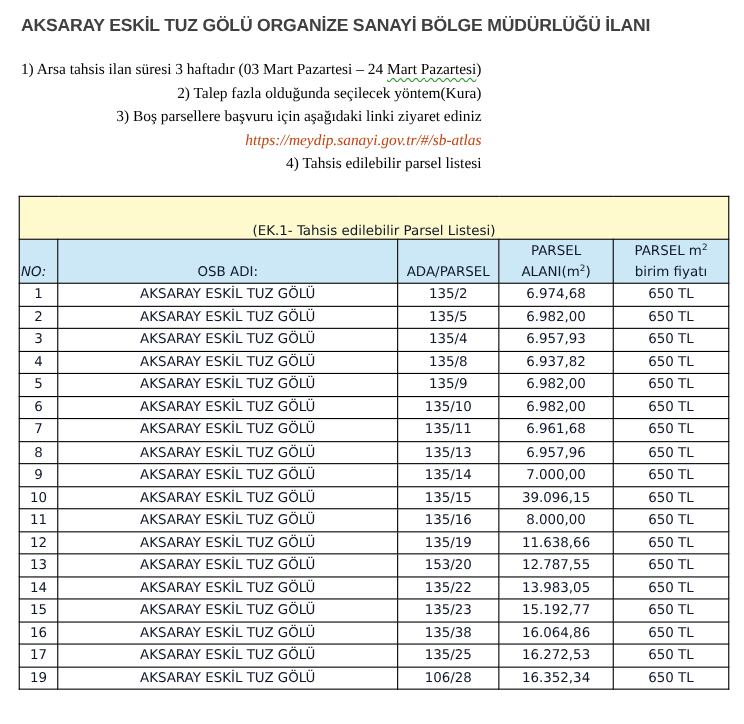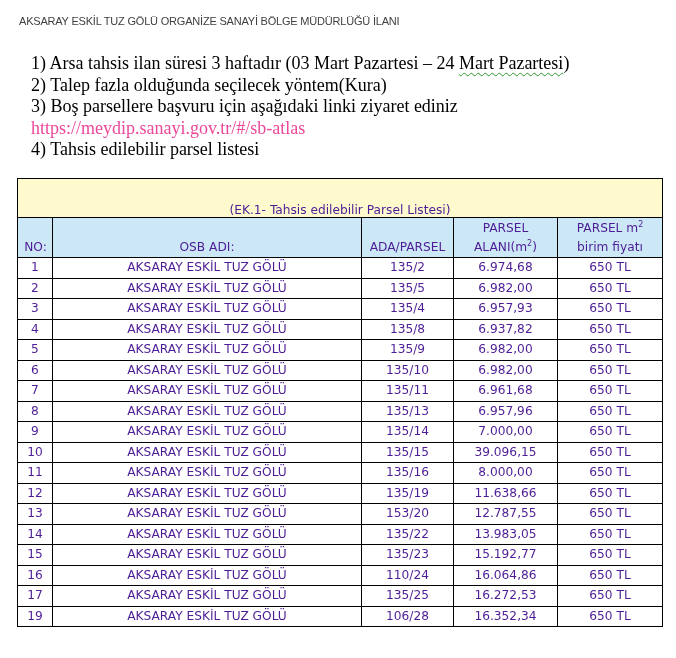--- a/index.html
+++ b/index.html
@@ -1,45 +1,46 @@
 <!DOCTYPE html>
 <html><head>
 <meta charset="utf-8">
 <style>
   html, body { margin: 0; padding: 0; background: #ffffff; }
   body { width: 676px; height: 658px; position: relative; overflow: hidden; }
   .title {
     position: absolute; left: 19px; top: 15px;
-    font-family: "Liberation Sans", sans-serif; font-weight: normal;
-    font-size: 11px; color: #404040; letter-spacing: -0.2px; white-space: nowrap;
+    font-family: "Liberation Sans", sans-serif; font-weight: bold;
+    font-size: 16px; color: #404040; letter-spacing: -0.2px; white-space: nowrap;
   }
   .body-lines {
-    position: absolute; left: 31px; top: 53px;
-    font-family: "Liberation Serif", serif; font-size: 18px; color: #000;
+    position: absolute; left: 19px; top: 53px;
+    font-family: "Liberation Serif", serif; font-size: 14px; color: #000;
     line-height: 21.6px;
+    text-align: right;
   }
   .body-lines div { white-space: nowrap; }
-  .link { color: #ec4899; text-decoration: none; }
+  .link { color: #c2410c; text-decoration: none; font-style: italic; }
   .squiggle { text-decoration: underline wavy #2e9b2e; text-decoration-thickness: 1px; text-underline-offset: 3px; }
   table.parcels {
     position: absolute; left: 17px; top: 178px;
     border-collapse: collapse; table-layout: fixed;
-    font-family: "DejaVu Sans", sans-serif; font-size: 12.2px; color: #4c1d95;
+    font-family: "DejaVu Sans", sans-serif; font-size: 12.2px; color: #0f172a;
   }
   table.parcels td, table.parcels th {
     border: 1px solid #000; padding: 0; text-align: center; overflow: hidden; white-space: nowrap;
   }
   .caption-row td {
     background: #fffacd; height: 38px; vertical-align: bottom; font-weight: normal;
     border-bottom: 1px solid #000; padding-bottom: 1px; border-right: none;
   }
   .head-row th {
     background: #cce8f7; height: 39px; vertical-align: bottom; font-weight: normal; line-height: 19px;
   }
-  .head-row th.no-col { text-align: center; padding-left: 1px; }
+  .head-row th.no-col { text-align: left; padding-left: 1px; font-style: italic; }
   tbody tr td { height: 19.5px; line-height: 19px; }
   sup { font-size: 8px; line-height: 0; }
 </style>
 </head>
 <body>
 
 <div class="title">AKSARAY ESKİL TUZ GÖLÜ ORGANİZE SANAYİ BÖLGE MÜDÜRLÜĞÜ İLANI</div>
 
 <div class="body-lines">
   <div><span>1) Arsa tahsis ilan süresi 3 haftadır (03 Mart Pazartesi – 24 </span><span class="squiggle">Mart  Pazartesi</span><span>)</span></div>
@@ -177,21 +178,21 @@
       <tr>
         <td>15</td>
         <td>AKSARAY ESKİL TUZ GÖLÜ</td>
         <td>135/23</td>
         <td>15.192,77</td>
         <td>650 TL</td>
       </tr>
       <tr>
         <td>16</td>
         <td>AKSARAY ESKİL TUZ GÖLÜ</td>
-        <td>110/24</td>
+        <td>135/38</td>
         <td>16.064,86</td>
         <td>650 TL</td>
       </tr>
       <tr>
         <td>17</td>
         <td>AKSARAY ESKİL TUZ GÖLÜ</td>
         <td>135/25</td>
         <td>16.272,53</td>
         <td>650 TL</td>
       </tr>

